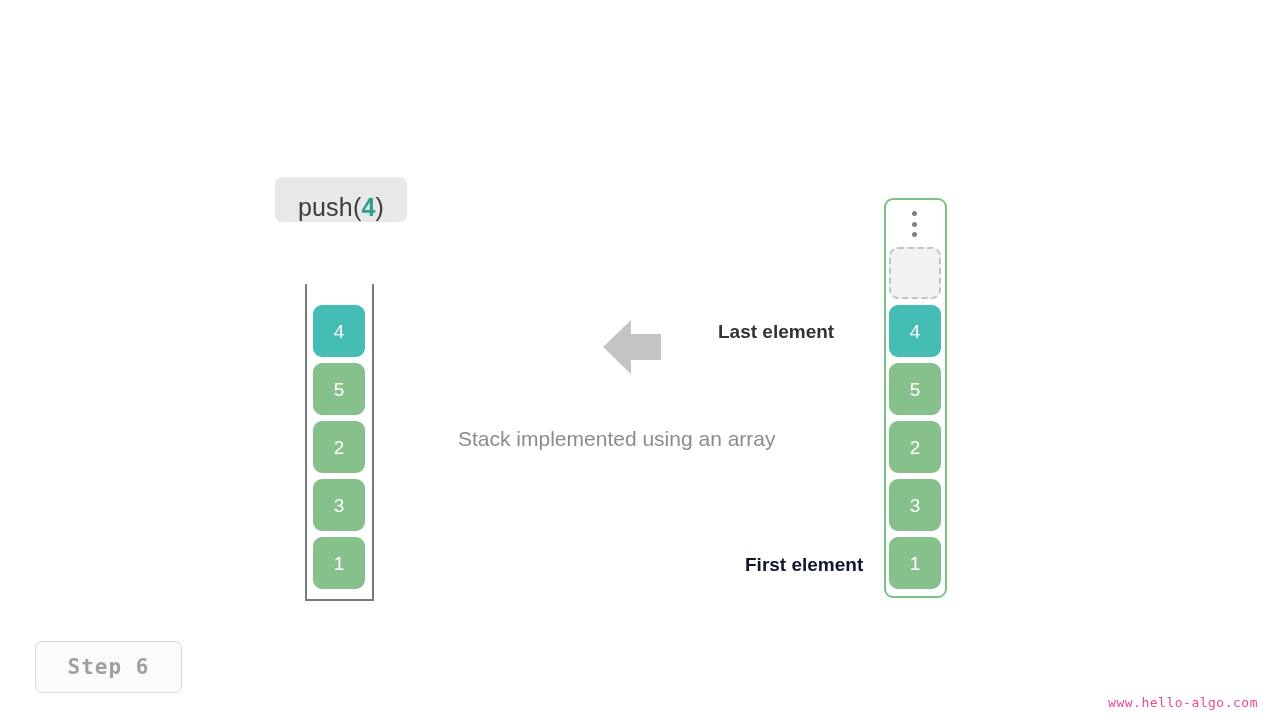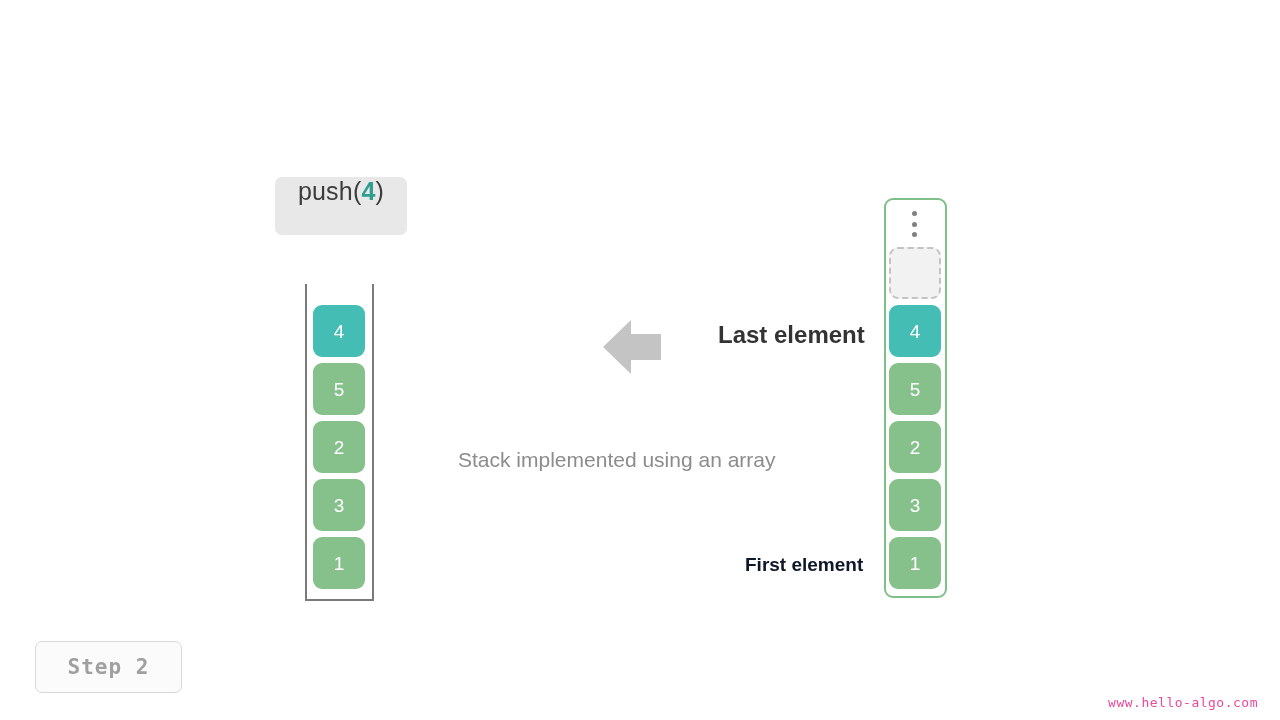--- a/index.html
+++ b/index.html
@@ -19,25 +19,25 @@
     position: absolute;
     inset: 0;
   }
 
   
   .op-label {
     position: absolute;
     left: 275px;
     top: 177px;
     width: 132px;
-    height: 58px;
+    height: 45px;
     background: #e8e8e8;
     border-radius: 7px;
     display: flex;
-    align-items: flex-start;
+    align-items: flex-end;
     justify-content: center;
     font-size: 25px;
     color: #3c3c3c;
     letter-spacing: 0.2px;
   }
   .op-label .accent {
     color: #2f9e8f;
     font-weight: bold;
   }
 
@@ -137,21 +137,21 @@
     position: absolute;
     left: 603px;
     top: 320px;
     width: 58px;
     height: 54px;
   }
   .lbl-last {
     position: absolute;
     left: 718px;
     top: 321px;
-    font-size: 24px;
+    font-size: 19px;
     font-weight: bold;
     color: #333333;
     white-space: nowrap;
   }
   .lbl-first {
     position: absolute;
     left: 725px;
     top: 554px;
     font-size: 19px;
     font-weight: bold;
@@ -159,21 +159,20 @@
     white-space: nowrap;
     margin-left: 20px;
   }
   .caption {
     position: absolute;
     left: 458px;
     top: 427px;
     font-size: 21px;
     color: #8c8c8c;
     white-space: nowrap;
-    margin-top: 21px;
   }
 
   
   .note {
     position: absolute;
     left: 962px;
     top: 271px;
     width: 261px;
     height: 82px;
     background: #e4e4e4;
@@ -259,17 +258,17 @@
   <div class="array-slot-empty"></div>
   <div class="array-cells">
     <div class="cell teal">4</div>
     <div class="cell green">5</div>
     <div class="cell green">2</div>
     <div class="cell green">3</div>
     <div class="cell green">1</div>
   </div>
 
 
-  <div class="step-badge">Step 2</div>
+  <div class="step-badge">Step 6</div>
 
   <div class="watermark">www.hello-algo.com</div>
 
 </div>
 
 </body></html>

